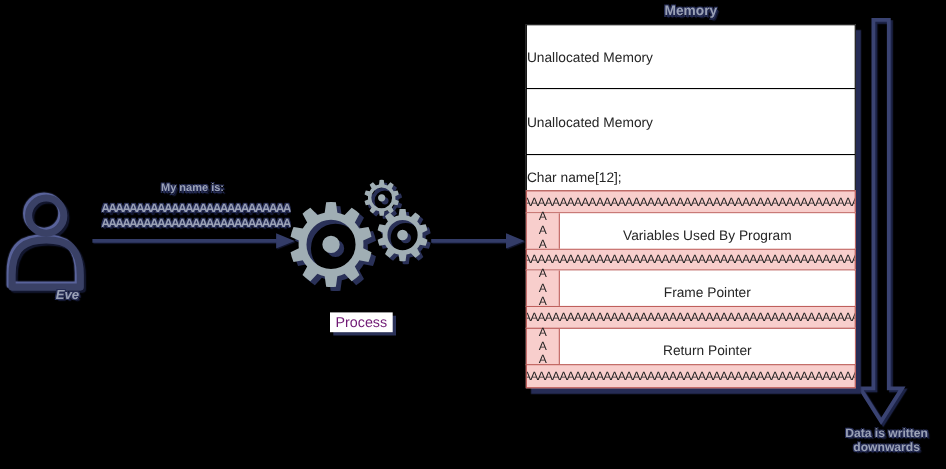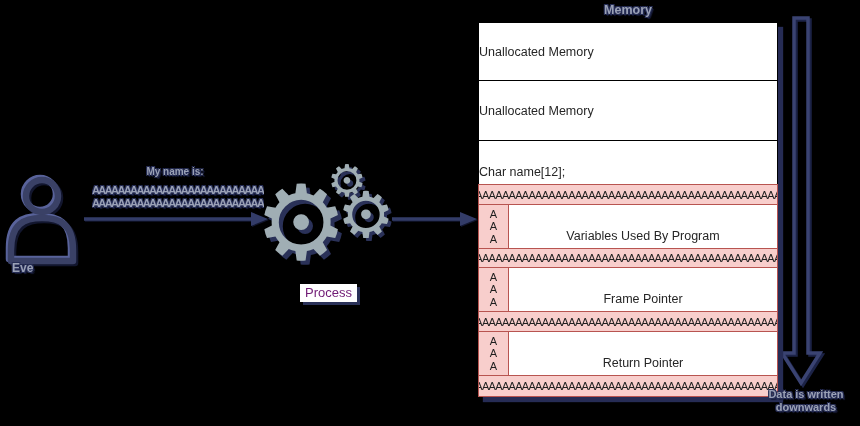--- a/index.html
+++ b/index.html
@@ -8,21 +8,21 @@
     font-family:"Liberation Sans","DejaVu Sans",sans-serif;
   }
   
   .emboss{
     color:#9aa1b6;font-weight:700;
     text-shadow:-1px -1px 0 #262d55,1px -1px 0 #262d55,-1px 1px 0 #262d55,
                  1px 1px 0 #262d55,2px 2px 1px #161b38;
   }
   .abs{position:absolute;}
   
-  #eve-label{left:12px;top:261px;width:60px;text-align:left;font-size:12px;}
+  #eve-label{left:12px;top:261px;width:60px;text-align:right;font-size:12px;font-style:italic;}
   
   #msg-caption{left:95px;top:166px;width:160px;text-align:center;font-size:10px;}
   .payload-line{
     left:92px;width:172px;font-size:11px;line-height:13px;letter-spacing:-1.6px;
     white-space:nowrap;overflow:hidden;
   }
   #payload-1{top:184px;}
   #payload-2{top:197px;}
   
   .gear{
@@ -55,21 +55,21 @@
   .row-split{border:1px solid #b85450;}
   .a-col{
     box-sizing:border-box;width:30px;background:#f8cecc;border-right:1px solid #b85450;
     display:flex;flex-direction:column;align-items:center;justify-content:center;
     color:#1f1f1f;font-size:11px;line-height:12.5px;
   }
   .split-label{
     flex:1;display:flex;align-items:flex-end;justify-content:center;background:#fff;
     color:#262626;font-size:12.5px;padding-bottom:5px;
   }
-  .h59{height:59px;}.h61{height:61px;}.h41{height:45px;}.h21{height:21px;}
+  .h59{height:59px;}.h61{height:61px;}.h41{height:34px;}.h21{height:21px;}
   .h20{height:20px;}.h22{height:22px;}
   
   #flow-note{left:753px;top:388px;width:106px;text-align:center;font-size:11px;
     line-height:13px;}
   svg{position:absolute;left:0;top:0;}
 </style>
 </head>
 <body>
 
 <div id="stage">

